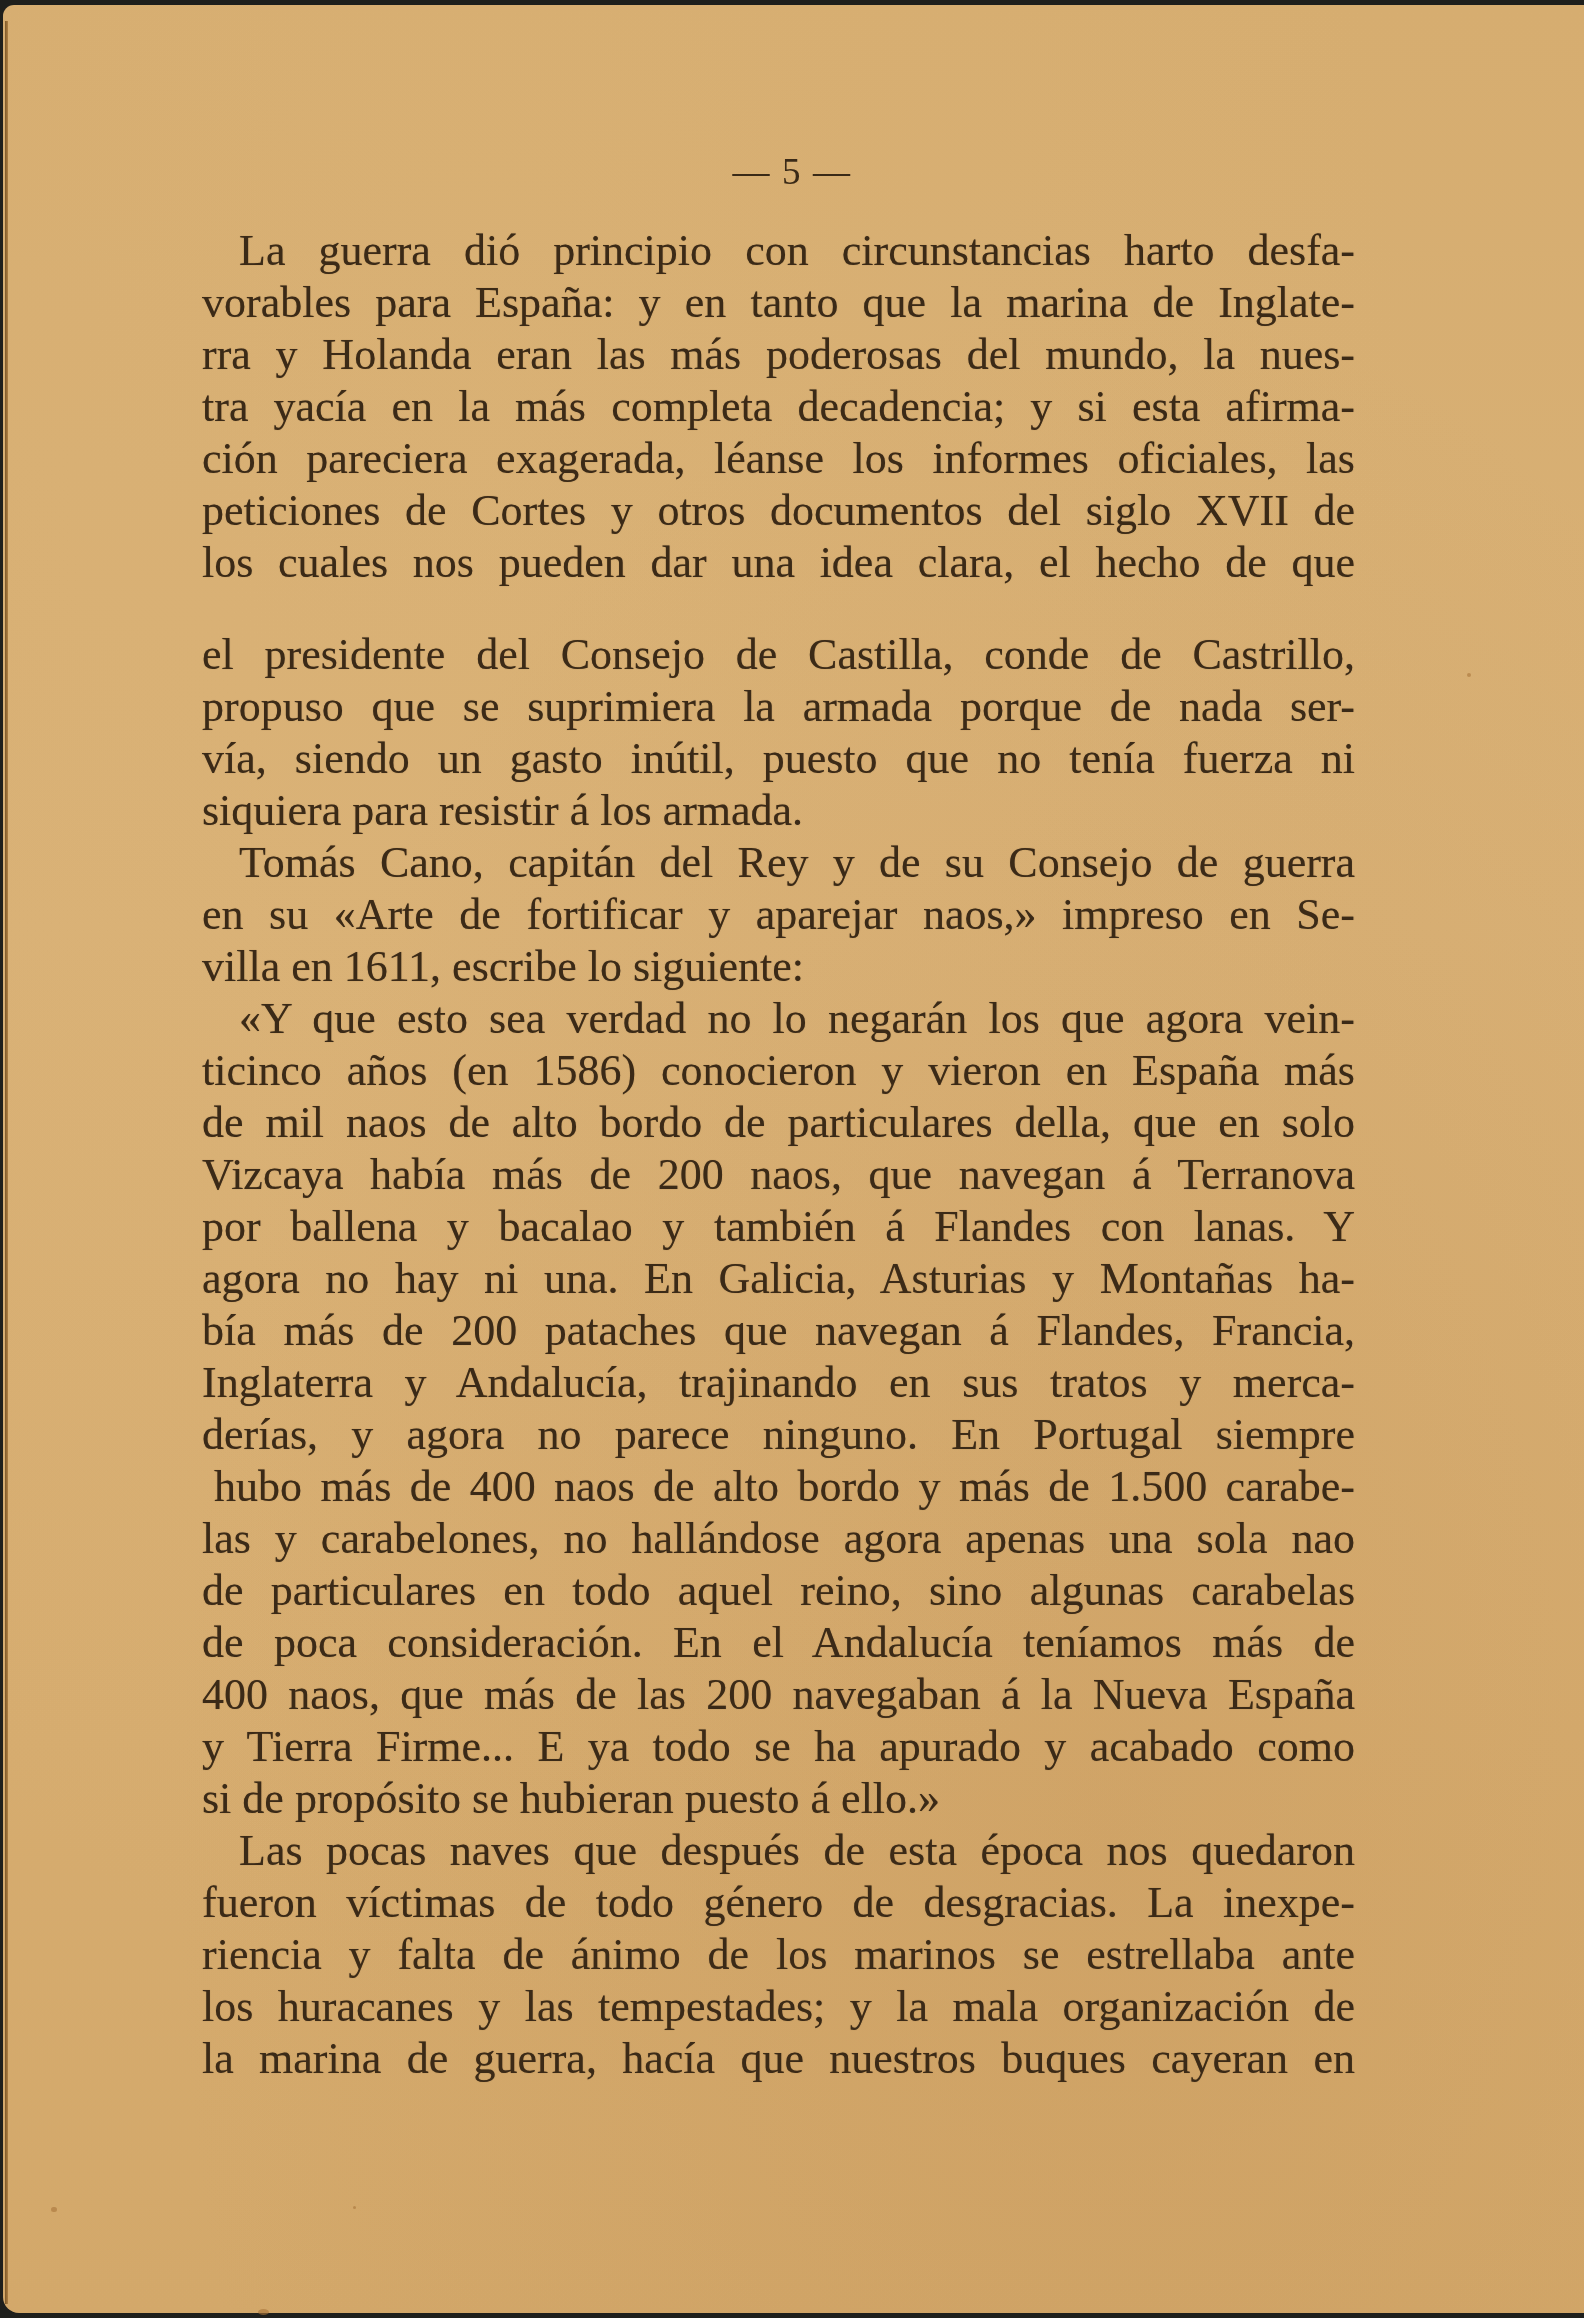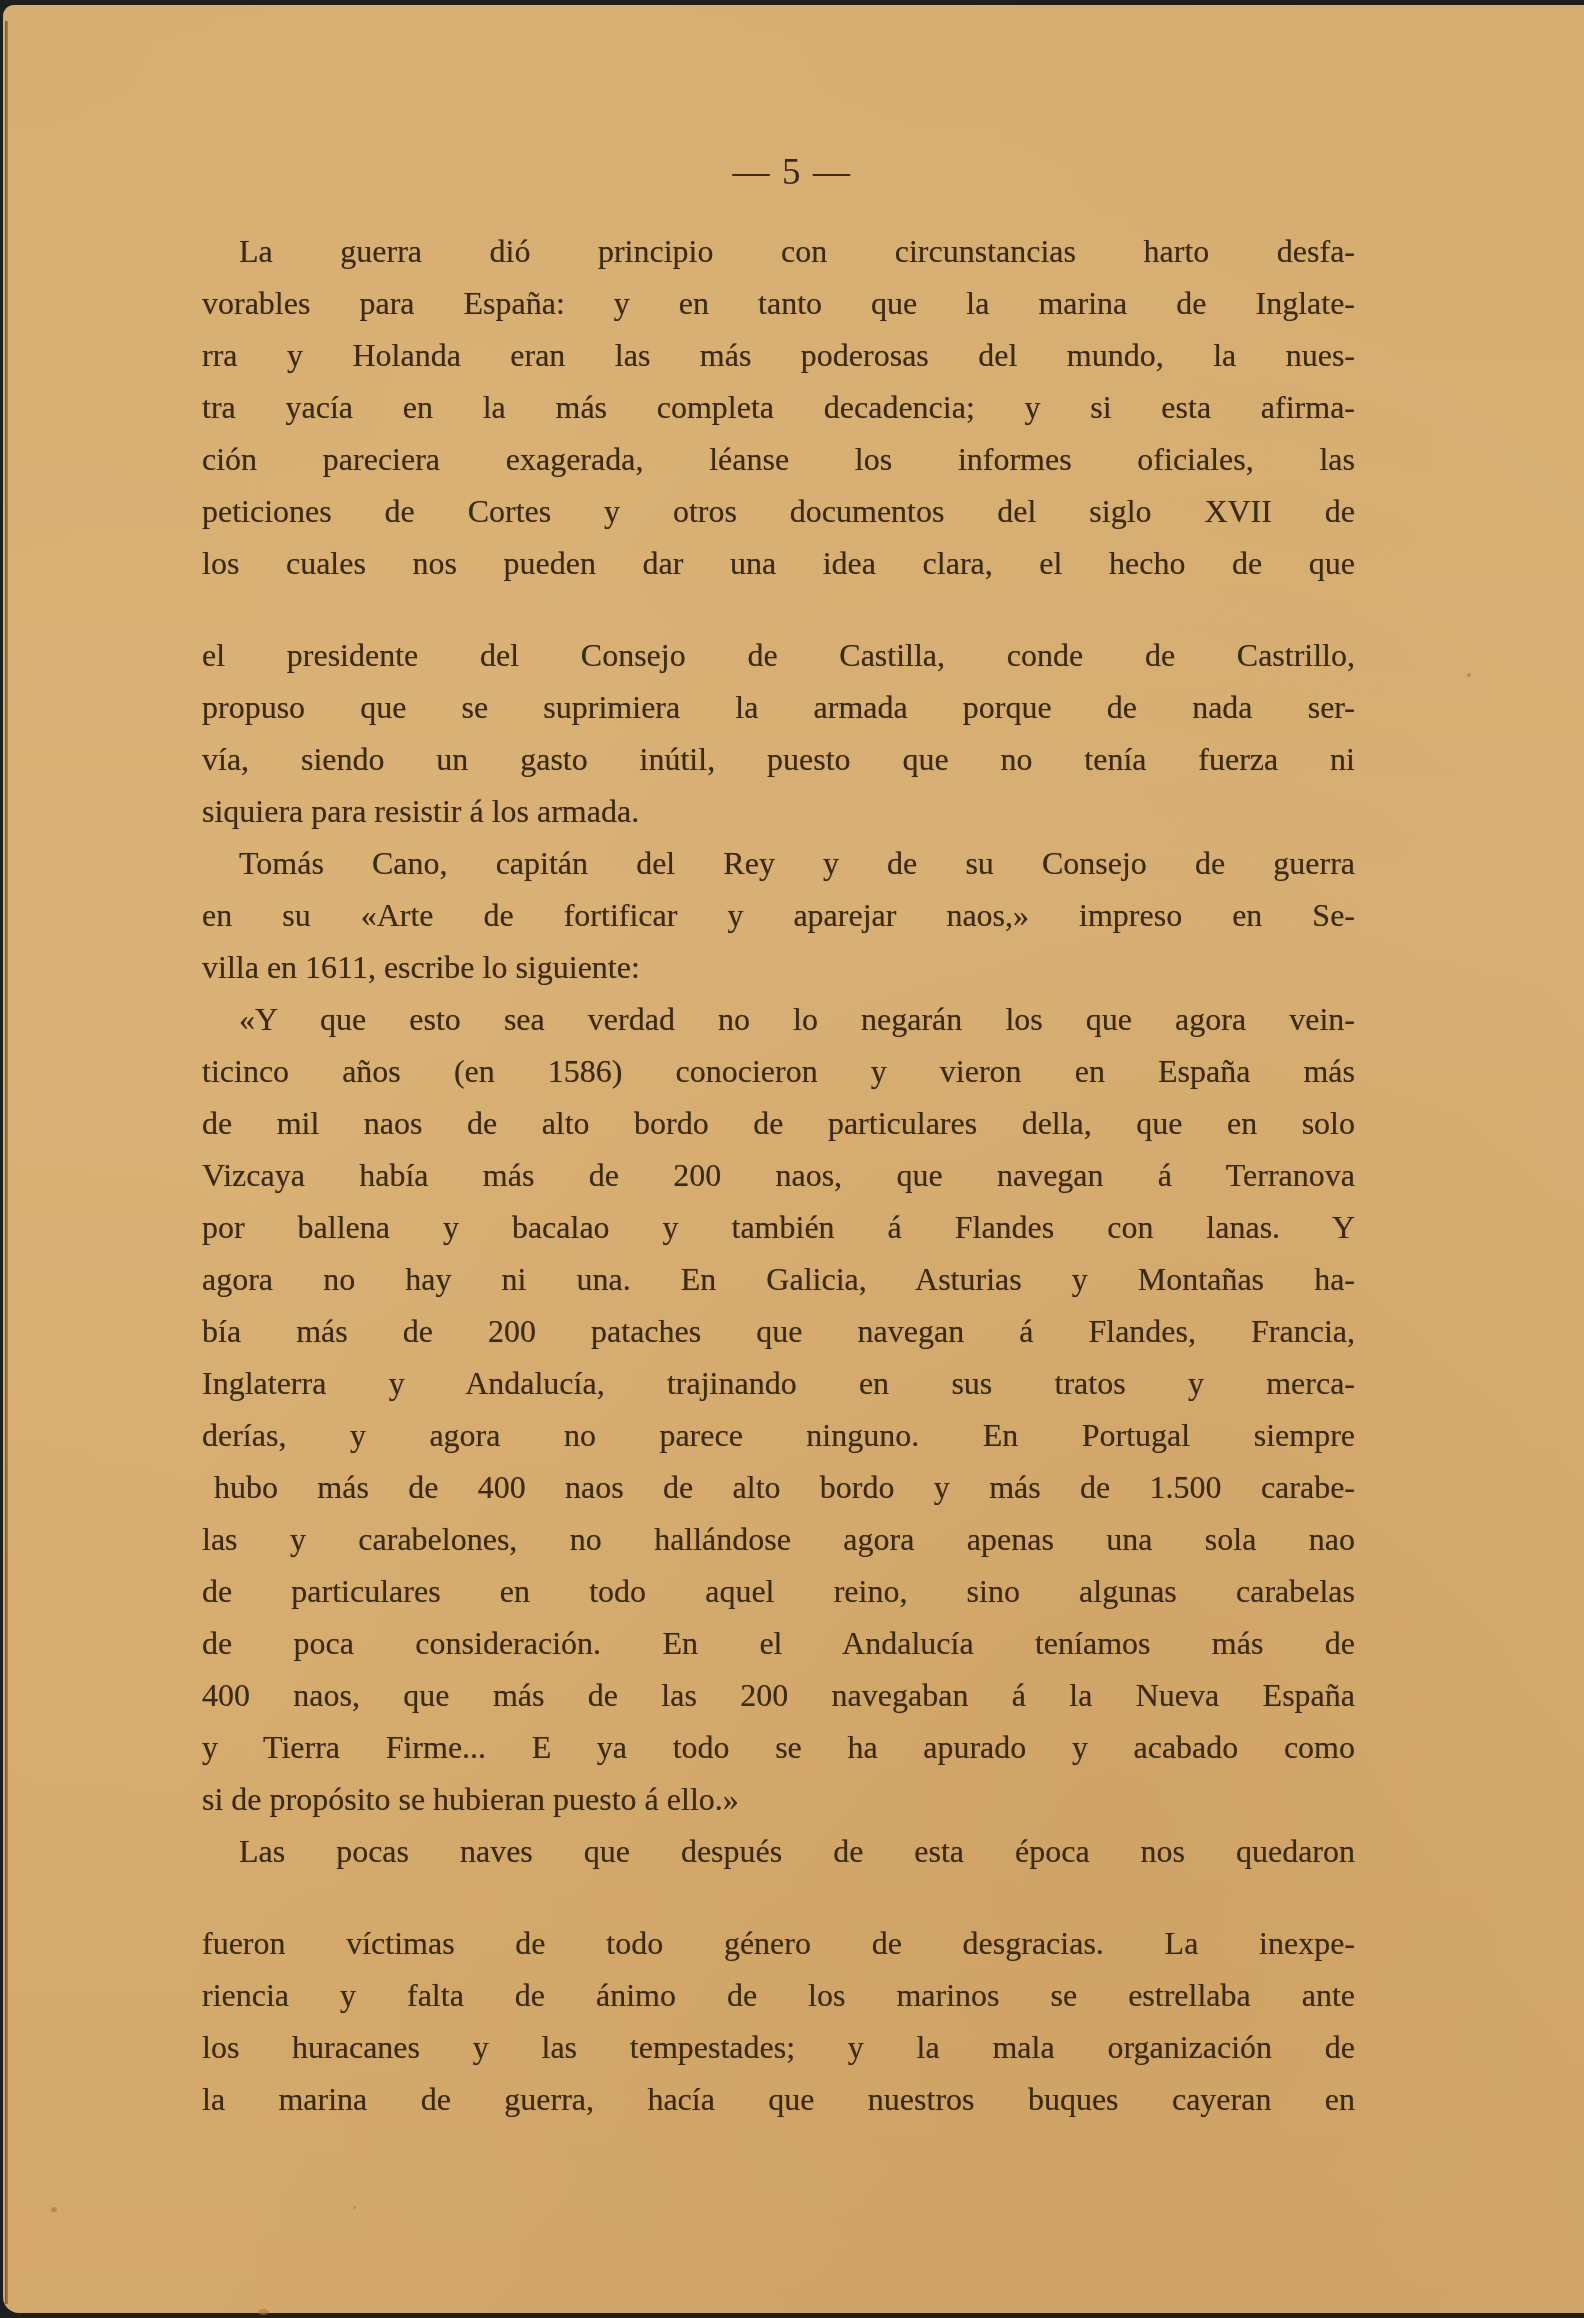--- a/index.html
+++ b/index.html
@@ -51,21 +51,21 @@
     font-size: 37px;
     color: #3a2a17;
     letter-spacing: 1.6px;
   }
   .text-block {
     position: absolute;
     left: 202px;
     top: 225px;
     width: 1153px;
     font-family: "Liberation Serif", serif;
-    font-size: 32px;
+    font-size: 44px;
     color: #3b2a17;
     text-shadow: 0 0 0.8px rgba(59,42,23,0.5);
   }
   .line {
     height: 52px;
     line-height: 52px;
     white-space: nowrap;
     text-align: justify;
     text-align-last: justify;
     overflow: visible;
@@ -126,19 +126,19 @@
     <div class="line" style="word-spacing: 0px;">las y carabelones, no hallándose agora apenas una sola nao</div>
     <div class="line" style="word-spacing: 0px;">de particulares en todo aquel reino, sino algunas carabelas</div>
     <div class="line" style="word-spacing: 0px;">de poca consideración. En el Andalucía teníamos más de</div>
     <div class="line" style="word-spacing: 0px;">400 naos, que más de las 200 navegaban á la Nueva España</div>
     <div class="line" style="word-spacing: 0px;">y Tierra Firme... E ya todo se ha apurado y acabado como</div>
     <div class="line last">si de propósito se hubieran puesto á ello.»</div>
   </div>
 
   <div>
     <div class="line indent" style="word-spacing: 0px;">Las pocas naves que después de esta época nos quedaron</div>
-    <div class="line" style="word-spacing: 0px; margin-top: 40px;">fueron víctimas de todo género de desgracias. La inexpe-</div>
+    <div class="line" style="word-spacing: 0px;">fueron víctimas de todo género de desgracias. La inexpe-</div>
     <div class="line" style="word-spacing: 0px;">riencia y falta de ánimo de los marinos se estrellaba ante</div>
     <div class="line" style="word-spacing: 0px;">los huracanes y las tempestades; y la mala organización de</div>
     <div class="line" style="word-spacing: 0px;">la marina de guerra, hacía que nuestros buques cayeran en</div>
   </div>
 </div>
 
 
 </body></html>

